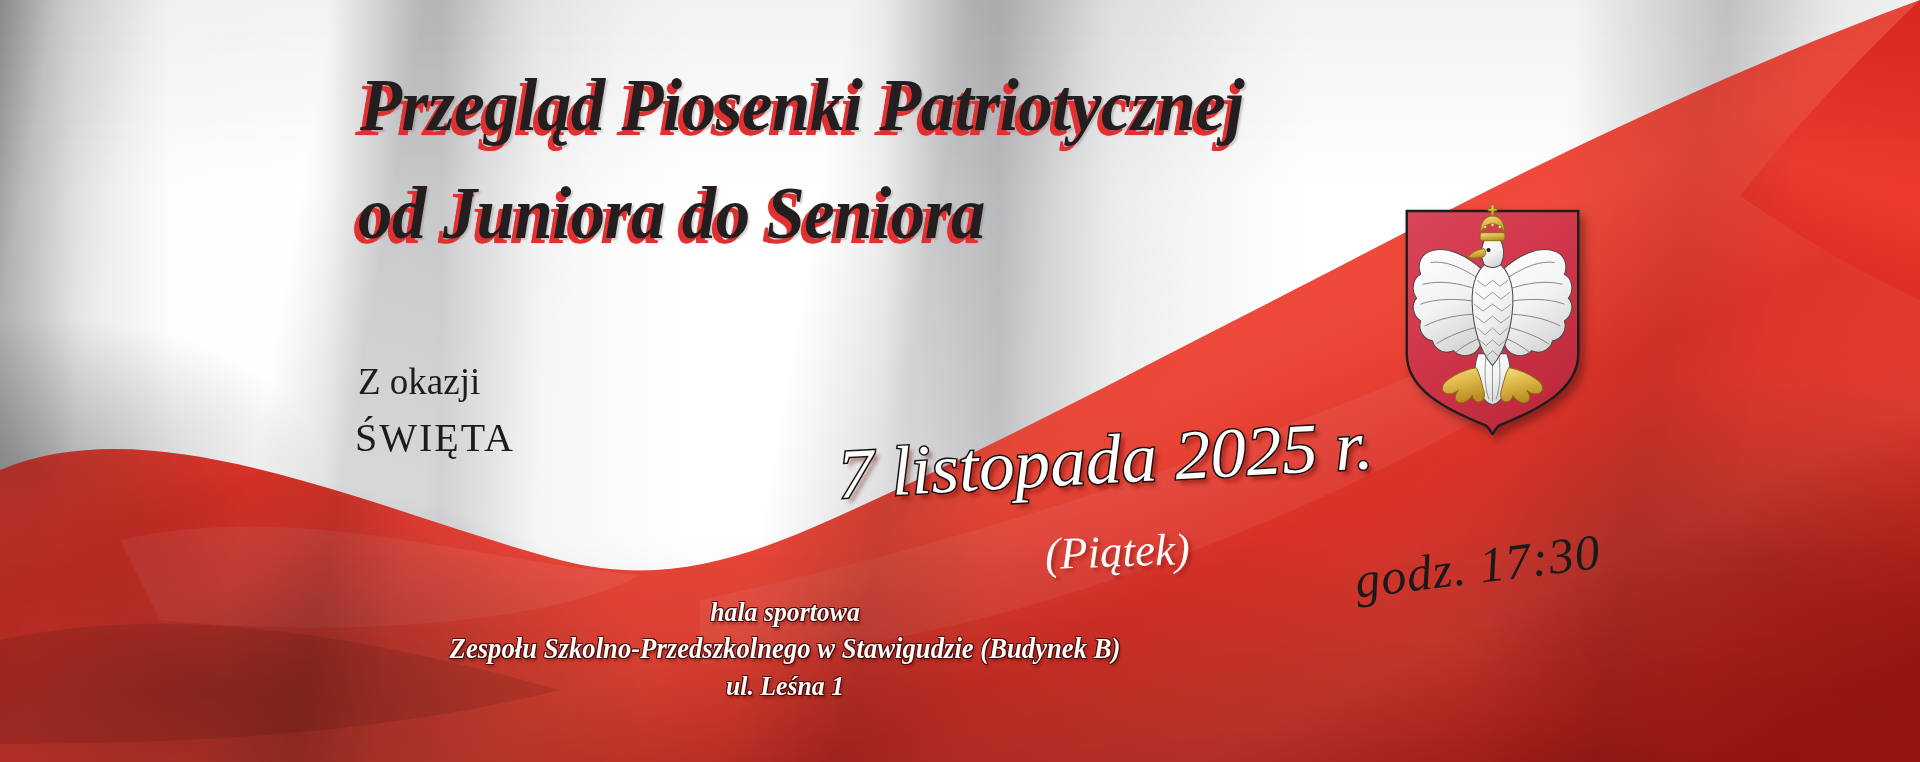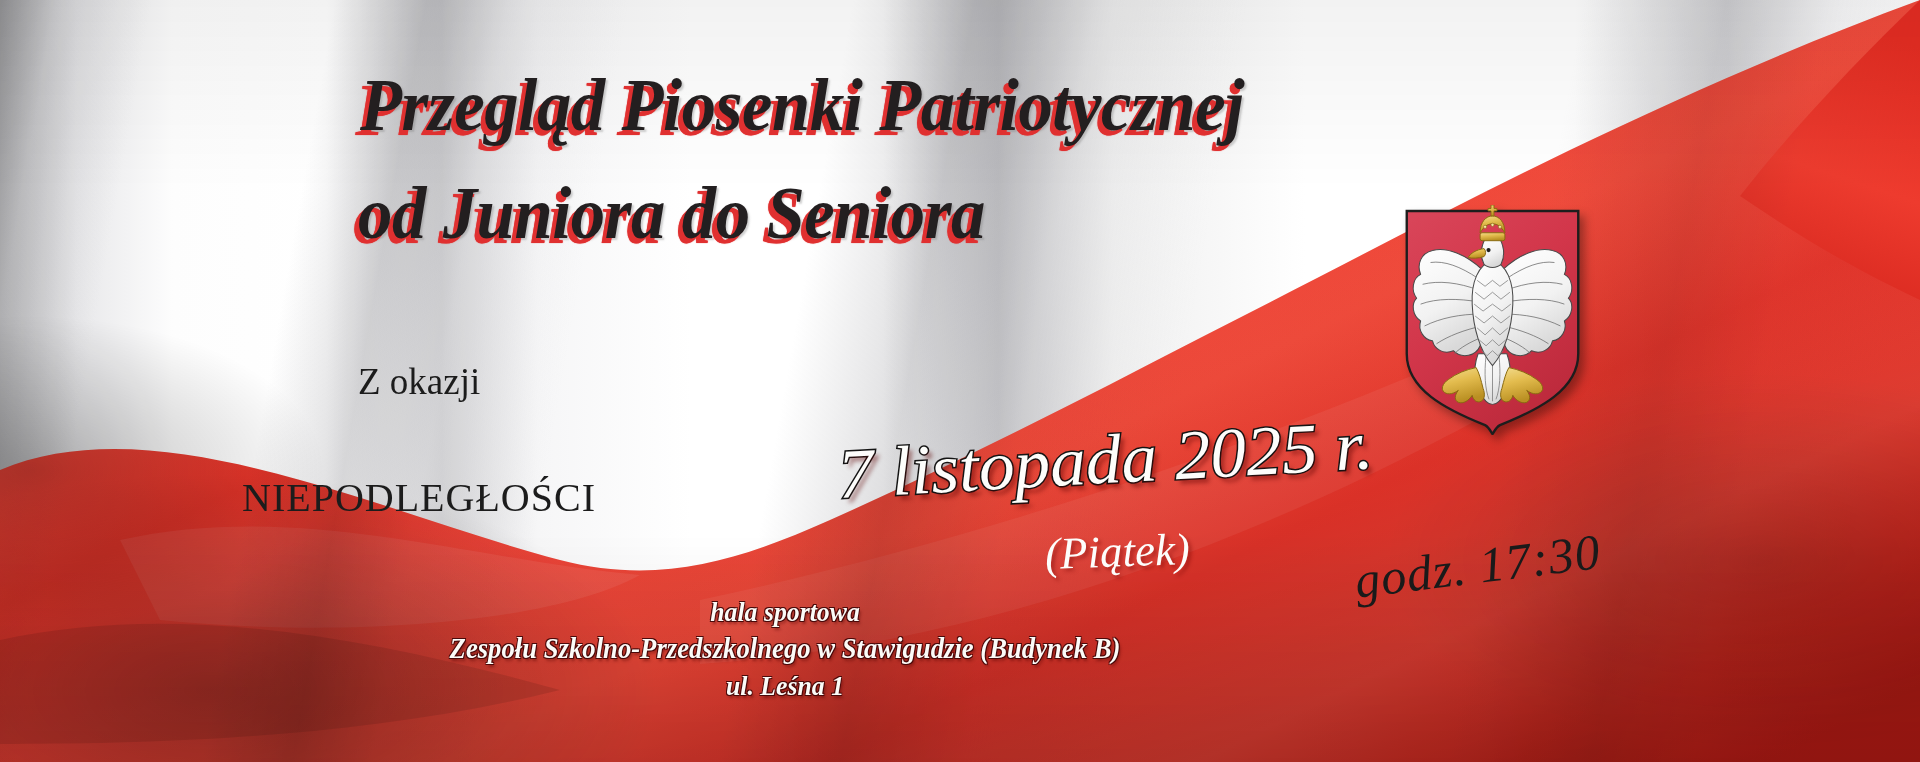--- a/index.html
+++ b/index.html
@@ -274,22 +274,22 @@
     <div class="fabric-shade-2"></div>
     <div class="red-shade"></div>
   </div>
 
   <div class="tx title-line" id="title1">Przegląd Piosenki Patriotycznej</div>
 
   <div class="tx title-line" id="title2">od Juniora do Seniora</div>
 
   <div class="tx" id="occasion">Z okazji</div>
 
-
-  <div class="tx" id="holiday2">NIEPODLEGŁOŚCI</div>
+  <div class="tx" id="holiday1">ŚWIĘTA</div>
+
 
   <div class="tx" id="date-main">7 listopada 2025 r.</div>
 
   <div class="tx" id="date-day">(Piątek)</div>
 
   <div class="tx" id="time">godz. 17:30</div>
 
   <div class="tx venue" id="venue1">hala sportowa</div>
 
   <div class="tx venue" id="venue2">Zespołu Szkolno-Przedszkolnego w Stawigudzie (Budynek B)</div>

